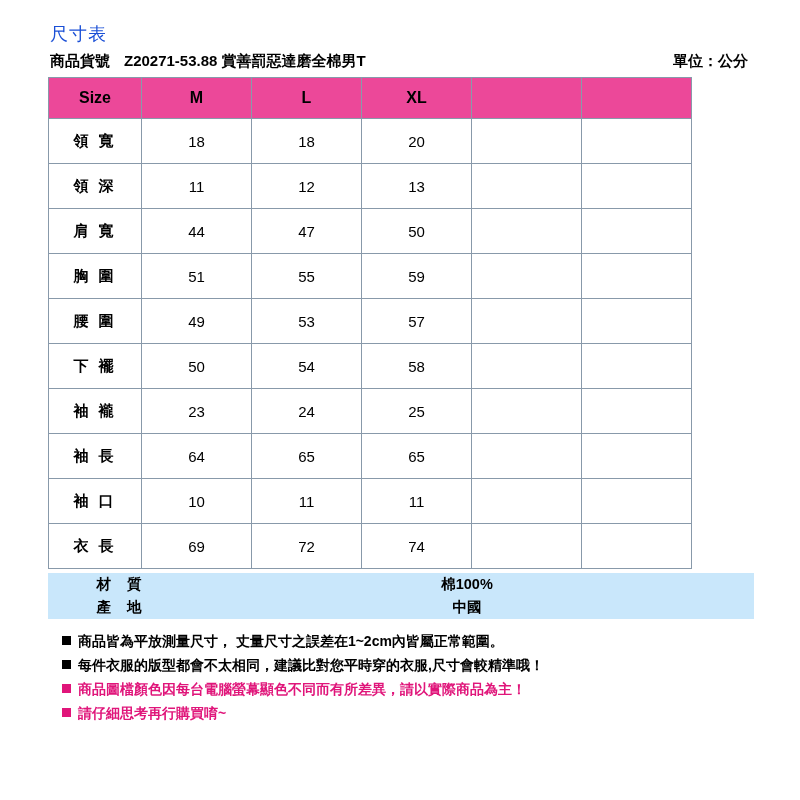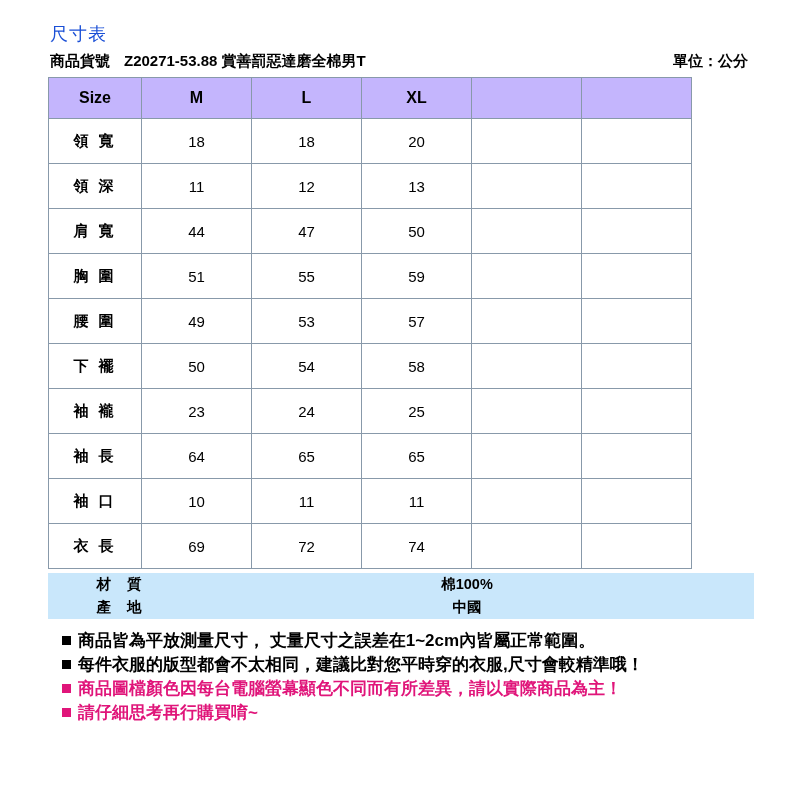--- a/index.html
+++ b/index.html
@@ -52,21 +52,21 @@
     width: 643px;
     table-layout: fixed;
   }
   table.size-table td, table.size-table th {
     border: 1px solid #8899aa;
     height: 44px;
     font-size: 15px;
     padding: 0;
   }
   table.size-table thead th {
-    background: #c4b5fd;
+    background: #ec4899;
     font-weight: bold;
     text-align: center;
     height: 40px;
     font-size: 16px;
   }
   .col-item { width: 93px; }
   .col-val  { width: 110px; }
   td.item-cell {
     text-align: center;
     font-weight: bold;
@@ -105,21 +105,21 @@
   table.info-table td.info-value {
     text-align: center;
     font-weight: bold;
   }
 
   .notes {
     margin-top: 10px;
     margin-left: 14px;
   }
   .note-line {
-    font-size: 17px;
+    font-size: 14px;
     font-weight: bold;
     line-height: 24px;
     white-space: nowrap;
   }
   .note-line .bullet {
     display: inline-block;
     width: 9px;
     height: 9px;
     margin-right: 7px;
     vertical-align: 1px;

